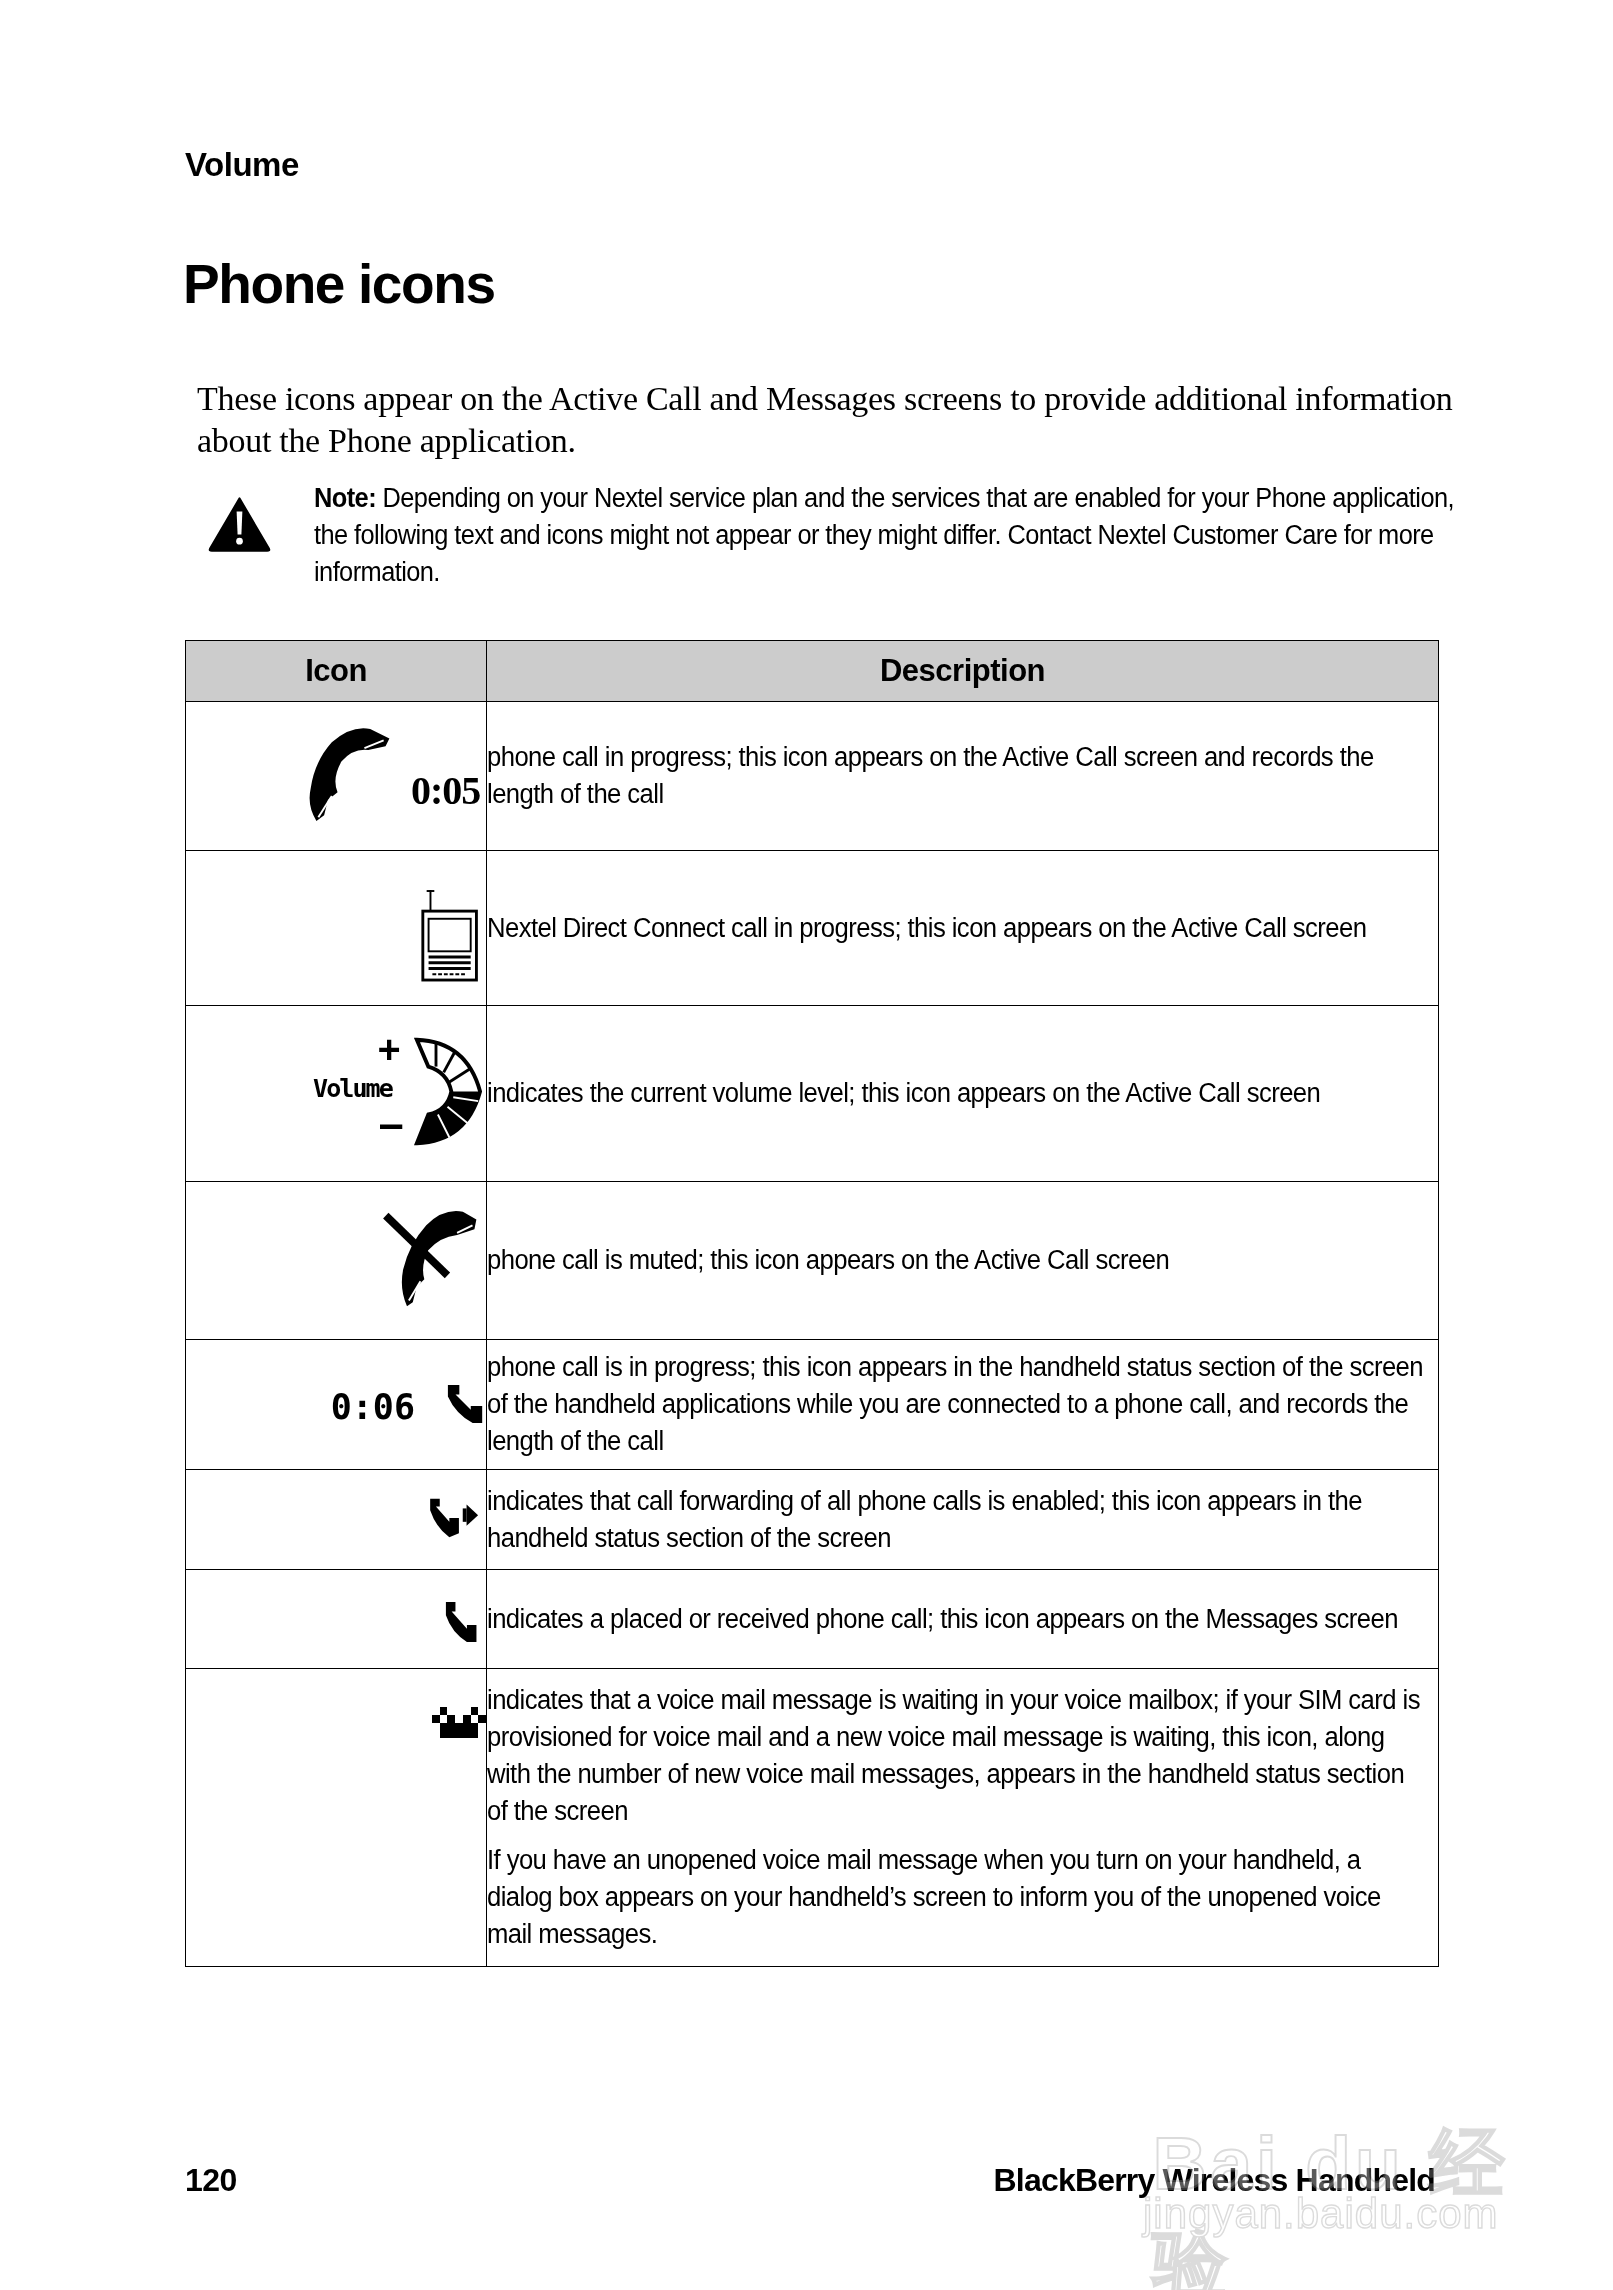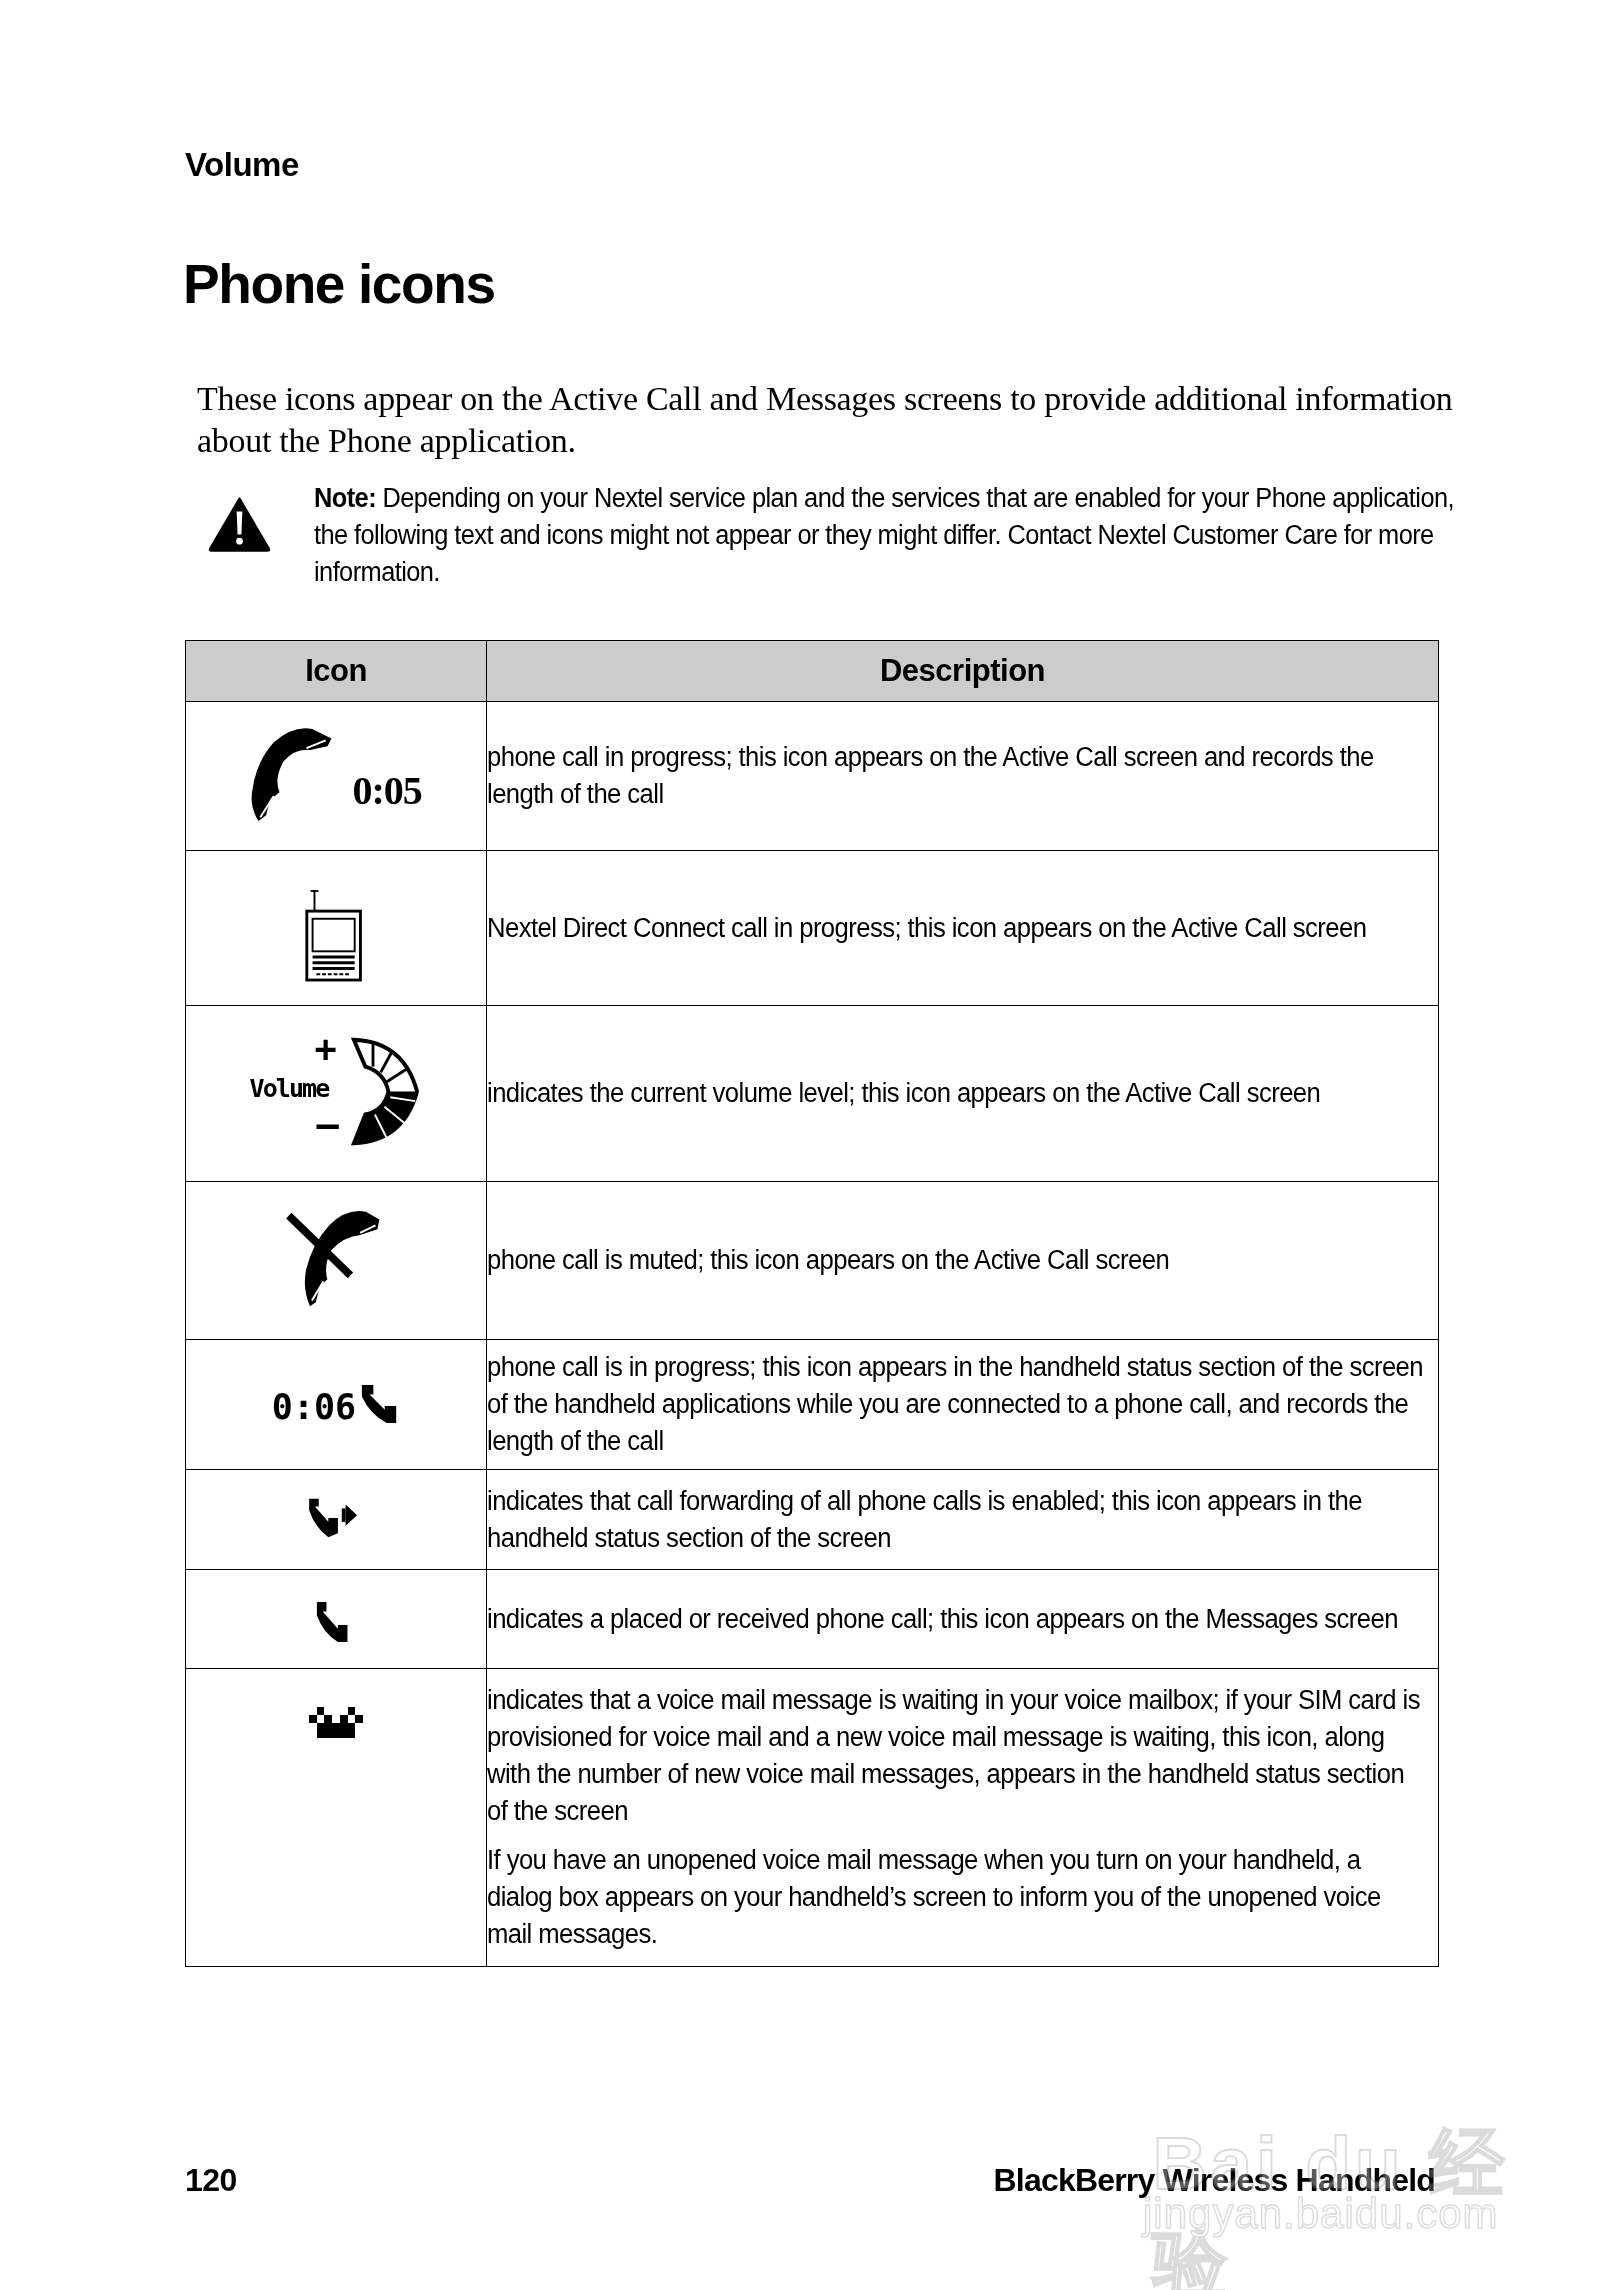--- a/index.html
+++ b/index.html
@@ -10,21 +10,21 @@
   #page-title { position:absolute; left:183px; top:257px; font-size:55px; font-weight:bold; letter-spacing:-1.4px; margin:0; line-height:1; }
   #intro { position:absolute; left:185px; top:366px; width:1268px; font-size:34px; line-height:42px; letter-spacing:-0.3px; margin:12px; }
   #note { position:absolute; left:185px; top:480px; width:1268px; }
   #note .warn { position:absolute; left:23px; top:16.3px; width:63px; height:56px; }
   #note .text { position:absolute; left:129px; top:0; width:1143px; font-size:27px; line-height:37px; letter-spacing:-0.6px; transform:scaleX(0.94); transform-origin:left top; width:1215px; }
   #note .text b { font-weight:bold; }
   table#icons { position:absolute; left:185px; top:640px; width:1254px; border-collapse:collapse; }
   table#icons th, table#icons td { border:1.9px solid #000; padding:0; }
   table#icons th { background:#cccccc; height:60px; font-size:31px; font-weight:bold; letter-spacing:-0.5px; }
   table#icons th.c1 { width:300px;margin-top:40px; }
-  td.iconcell { text-align:center; vertical-align:middle; }
+  td.iconcell { text-align:right; vertical-align:middle; }
   td.descr { padding:0 21px 0 28px; font-size:27px; line-height:37px; letter-spacing:-0.6px; vertical-align:middle; }
   td.descr .inner { transform:scaleX(0.95); transform-origin:left center; width:104%; }
   td.top { vertical-align:top; }
   td.descr p { margin:0; }
   td.descr p + p { margin-top:11.5px; }
   .r1 { height:149px; } .r2 { height:155px; } .r3 { height:176px; } .r4 { height:158px; }
   .r5 { height:130px; } .r6 { height:100px; } .r7 { height:99px; } .r8 { height:291px; }
   .row8-descr { padding-top:13.4px !important; padding-bottom:13.4px !important; }
   .pix { display:inline-block; }
   #folio { position:absolute; left:185px; top:2162px; font-size:32px; font-weight:bold; letter-spacing:-0.5px; }
@@ -132,21 +132,21 @@
       </td>
       <td class="descr">
           <div class="inner">
             <p>phone call is muted; this icon appears on the Active Call screen</p>
           </div>
         </td>
     </tr>
 
     <tr class="r5">
       <td class="iconcell">
-        <span style="display:inline-flex;align-items:flex-end;gap:4px;">
+        <span style="display:inline-flex;align-items:flex-end;gap:31px;">
           <span style="font-family:'DejaVu Sans Mono',monospace;font-weight:bold;font-size:35px;letter-spacing:0px;line-height:1;">0:06</span>
           <svg width="40" height="40" viewBox="0 0 42 42">
             <path d="M2 0 L14 0 L14 10 L10 10 L26 26 L26 22 L38 22 L38 40 L28 40 Q10 30 2 12 Z" fill="#000"></path>
           </svg>
         </span>
       </td>
       <td class="descr">
           <div class="inner">
             <p>phone call is in progress; this icon appears in the handheld status section of the screen of the handheld applications while you are connected to a phone call, and records the length of the call</p>
           </div>

